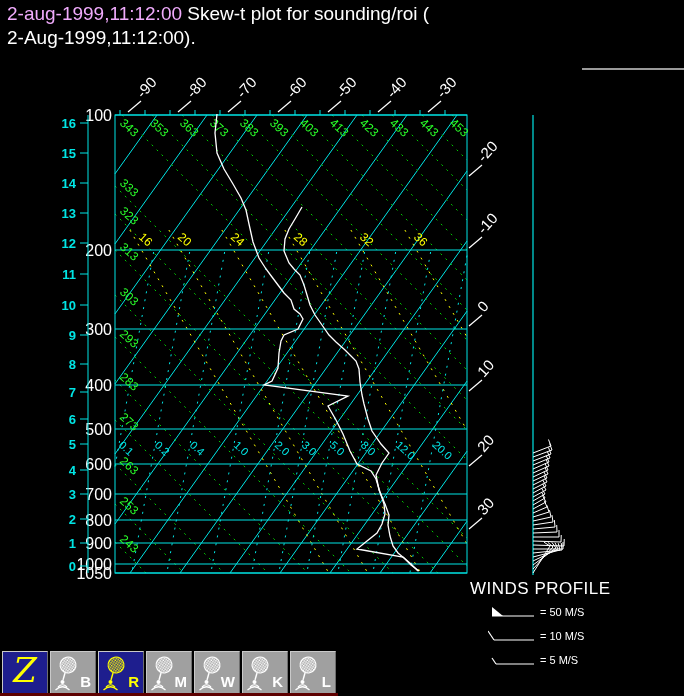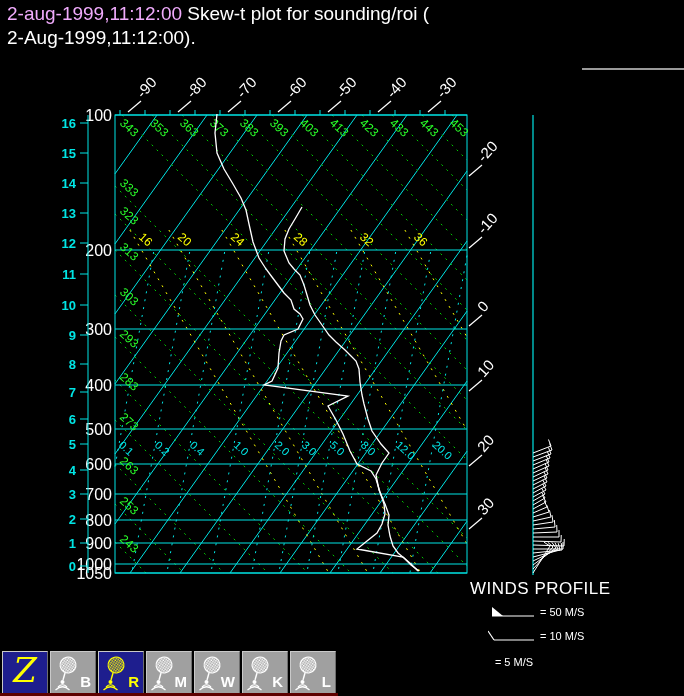--- a/index.html
+++ b/index.html
@@ -321,21 +321,21 @@
     </svg>
     <span>= 50 M/S</span>
   </div>
   <div class="legrow" style="top:628px;">
     <svg width="48" height="14">
       <line x1="6" y1="11" x2="0" y2="2" stroke="#fff" stroke-width="1.2"></line>
       <line x1="6" y1="11" x2="46" y2="11" stroke="#fff" stroke-width="1.2"></line>
     </svg>
     <span>= 10 M/S</span>
   </div>
-  <div class="legrow" style="top:652px;flex-direction:column;">
+  <div class="legrow" style="top:652px;">
     <svg width="48" height="14">
       <line x1="8" y1="11" x2="4" y2="5" stroke="#fff" stroke-width="1.2"></line>
       <line x1="8" y1="11" x2="46" y2="11" stroke="#fff" stroke-width="1.2"></line>
     </svg>
     <span>= 5 M/S</span>
   </div>
 
   <svg width="0" height="0" style="position:absolute">
     <defs>
       <pattern id="hw" width="3" height="3" patternUnits="userSpaceOnUse">

